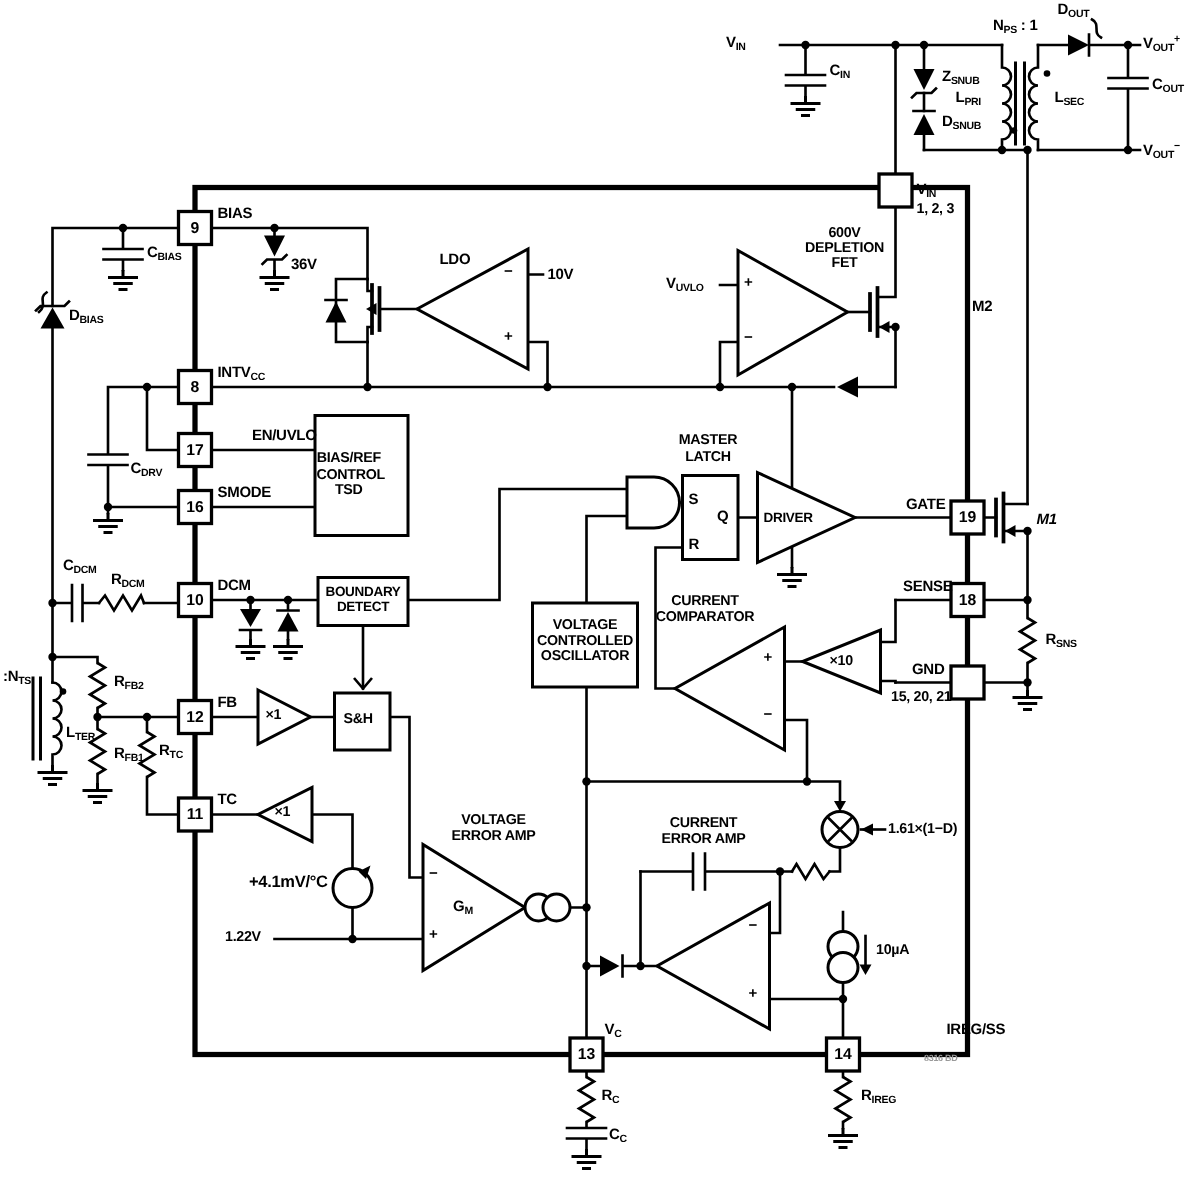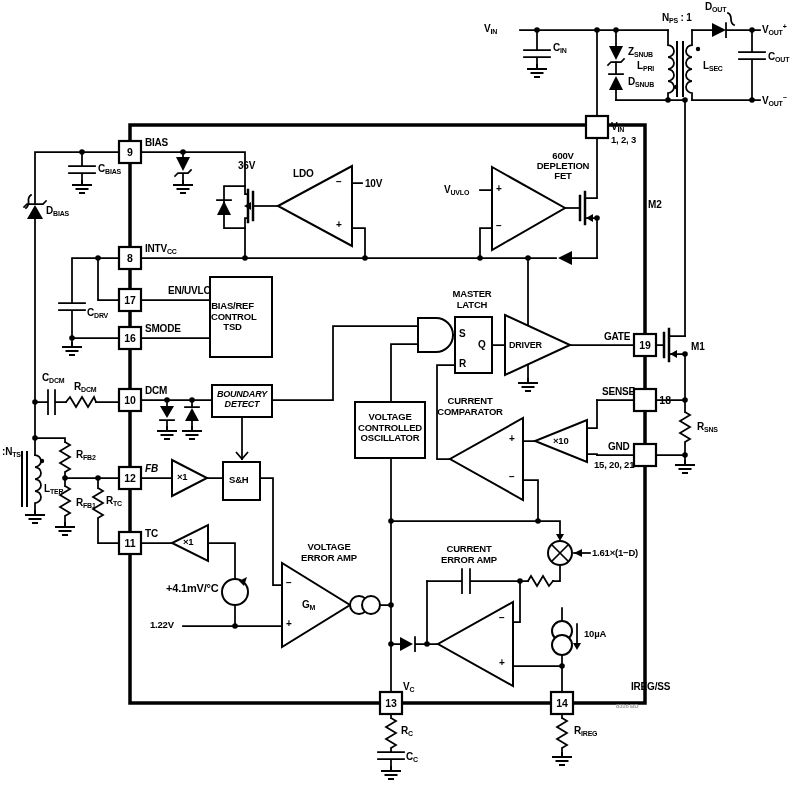--- a/index.html
+++ b/index.html
@@ -243,52 +243,52 @@
       <div class="lbl" style="left: 628px; top: 76px;"><span>D</span><span class="sb">SNUB</span></div>
       <div class="lbl" style="left: 662px; top: 12px;"><span>N</span><span class="sb">PS</span><span> : 1</span></div>
       <div class="lbl" style="left: 705px; top: 1px;"><span>D</span><span class="sb">OUT</span></div>
       <div class="lbl" style="left: 637px; top: 60px;"><span>L</span><span class="sb">PRI</span></div>
       <div class="lbl" style="left: 703px; top: 60px;"><span>L</span><span class="sb">SEC</span></div>
       <div class="lbl" style="left: 762px; top: 21px;"><span>V</span><span class="sb">OUT</span><span class="sp">+</span></div>
       <div class="lbl" style="left: 768px; top: 51px;"><span>C</span><span class="sb">OUT</span></div>
       <div class="lbl" style="left: 762px; top: 92px;"><span>V</span><span class="sb">OUT</span><span class="sp">−</span></div>
       <div class="lbl" style="left: 98px; top: 163px;"><span>C</span><span class="sb">BIAS</span></div>
       <div class="lbl" style="left: 46px; top: 205px;"><span>D</span><span class="sb">BIAS</span></div>
-      <div class="lbl" style="left: 194px; top: 160px; margin-left: 44px;"><span>36V</span></div>
+      <div class="lbl" style="left: 194px; top: 171px;"><span>36V</span></div>
       <div class="lbl" style="left: 293px; top: 168px;"><span>LDO</span></div>
       <div class="lbl" style="left: 365px; top: 178px;"><span>10V</span></div>
       <div class="lbl" style="left: 444px; top: 184px;"><span>V</span><span class="sb">UVLO</span></div>
       <div class="lbl ctr" style="left: 528px; top: 151px; width: 70px; font-size: 9.5px; line-height: 10px;"><span>600V</span><br><span>DEPLETION</span><br><span>FET</span></div>
       <div class="lbl" style="left: 610px; top: 199px; margin-left: 38px;"><span>M2</span></div>
       <div class="lbl" style="left: 611px; top: 121px;"><span>V</span><span class="sb">IN</span></div>
       <div class="lbl" style="left: 611px; top: 134px; font-size: 9.5px;"><span>1, 2, 3</span></div>
       <div class="lbl" style="left: 145px; top: 137px;"><span>BIAS</span></div>
       <div class="lbl" style="left: 145px; top: 243px;"><span>INTV</span><span class="sb">CC</span></div>
       <div class="lbl" style="left: 145px; top: 285px; padding-left: 23px;"><span>EN/UVLO</span></div>
       <div class="lbl" style="left: 145px; top: 323px;"><span>SMODE</span></div>
       <div class="lbl" style="left: 145px; top: 385px;"><span>DCM</span></div>
-      <div class="lbl" style="left: 145px; top: 463px; font-style: italic;"><span>FB</span></div>
+      <div class="lbl" style="left: 145px; top: 463px;"><span>FB</span></div>
       <div class="lbl" style="left: 145px; top: 528px;"><span>TC</span></div>
       <div class="lbl" style="left: 87px; top: 307px;"><span>C</span><span class="sb">DRV</span></div>
       <div class="lbl ctr" style="left: 211px; top: 301px; width: 43px; font-size: 9.5px; line-height: 10.5px;"><span>BIAS/REF</span><br><span>CONTROL</span><br><span>TSD</span></div>
       <div class="lbl" style="left: 42px; top: 372px;"><span>C</span><span class="sb">DCM</span></div>
       <div class="lbl" style="left: 74px; top: 381px;"><span>R</span><span class="sb">DCM</span></div>
-      <div class="lbl ctr" style="left: 212px; top: 389px; width: 60px; font-size: 9px; line-height: 10px; font-style: italic;"><span>BOUNDARY</span><br><span>DETECT</span></div>
+      <div class="lbl ctr" style="left: 212px; top: 389px; width: 60px; font-size: 9px; line-height: 10px;"><span>BOUNDARY</span><br><span>DETECT</span></div>
       <div class="lbl" style="left: 2px; top: 446px;"><span>:N</span><span class="sb">TS</span></div>
       <div class="lbl" style="left: 44px; top: 483px;"><span>L</span><span class="sb">TER</span></div>
       <div class="lbl" style="left: 76px; top: 449px;"><span>R</span><span class="sb">FB2</span></div>
       <div class="lbl" style="left: 76px; top: 497px;"><span>R</span><span class="sb">FB1</span></div>
       <div class="lbl" style="left: 106px; top: 495px;"><span>R</span><span class="sb">TC</span></div>
       <div class="lbl ctr" style="left: 444px; top: 289px; width: 56px; font-size: 9.5px; line-height: 10.5px;"><span>MASTER</span><br><span>LATCH</span></div>
       <div class="lbl" style="left: 459px; top: 328px;"><span>S</span></div>
       <div class="lbl" style="left: 478px; top: 339px;"><span>Q</span></div>
       <div class="lbl" style="left: 459px; top: 358px;"><span>R</span></div>
       <div class="lbl" style="left: 509px; top: 340px; font-size: 9px;"><span>DRIVER</span></div>
       <div class="lbl" style="left: 604px; top: 331px;"><span>GATE</span></div>
-      <div class="lbl" style="left: 691px; top: 341px;"><span>M1</span></div>
+      <div class="lbl" style="left: 691px; top: 341px; font-style: italic;"><span>M1</span></div>
       <div class="lbl" style="left: 602px; top: 386px;"><span>SENSE</span></div>
       <div class="lbl" style="left: 608px; top: 441px;"><span>GND</span></div>
       <div class="lbl" style="left: 594px; top: 459px; font-size: 9.5px;"><span>15, 20, 21</span></div>
       <div class="lbl" style="left: 553px; top: 435px; font-size: 9.5px;"><span>×10</span></div>
       <div class="lbl ctr" style="left: 423px; top: 396px; width: 94px; font-size: 9.5px; line-height: 10.5px;"><span>CURRENT</span><br><span>COMPARATOR</span></div>
       <div class="lbl ctr" style="left: 356px; top: 412px; width: 68px; font-size: 9.5px; line-height: 10.5px;"><span>VOLTAGE</span><br><span>CONTROLLED</span><br><span>OSCILLATOR</span></div>
       <div class="lbl" style="left: 229px; top: 474px; font-size: 9.5px;"><span>S&amp;H</span></div>
       <div class="lbl" style="left: 177px; top: 471px; font-size: 9.5px;"><span>×1</span></div>
       <div class="lbl" style="left: 183px; top: 536px; font-size: 9.5px;"><span>×1</span></div>
       <div class="lbl" style="left: 592px; top: 547px; font-size: 9.5px;"><span>1.61×(1−D)</span></div>
@@ -318,15 +318,15 @@
       <div class="pin-num" style="left: 120px; top: 144.5px;">9</div>
       <div class="pin-num" style="left: 120px; top: 250.5px;">8</div>
       <div class="pin-num" style="left: 120px; top: 292.5px;">17</div>
       <div class="pin-num" style="left: 120px; top: 330.5px;">16</div>
       <div class="pin-num" style="left: 120px; top: 392.5px;">10</div>
       <div class="pin-num" style="left: 120px; top: 470.5px;">12</div>
       <div class="pin-num" style="left: 120px; top: 535.5px;">11</div>
       <div class="pin-num" style="left: 381px; top: 695.5px;">13</div>
       <div class="pin-num" style="left: 552px; top: 695.5px;">14</div>
       <div class="pin-num" style="left: 635px; top: 337.5px;">19</div>
-      <div class="pin-num" style="left: 651px; top: 392.5px; text-align: right;">18</div>
+      <div class="pin-num" style="left: 635px; top: 392.5px;">18</div>
     </div>
 </div>
 
 </body></html>

